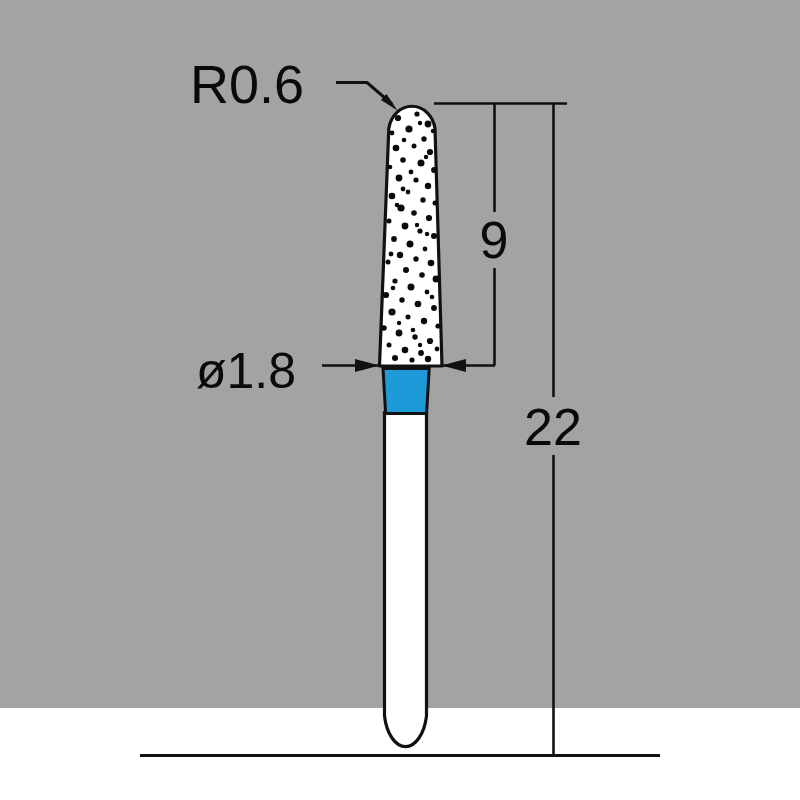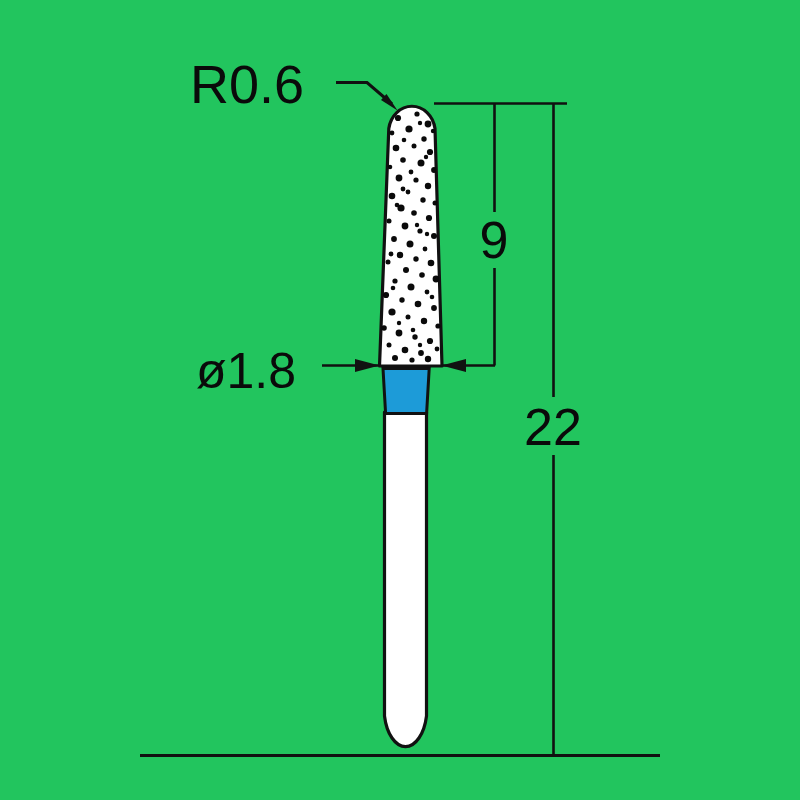--- a/index.html
+++ b/index.html
@@ -11,22 +11,22 @@
   body {
     width: 800px;
     height: 800px;
     overflow: hidden;
     font-family: "Liberation Sans", sans-serif;
     color: #000000;
   }
   #drawing-root {
     position: relative;
     width: 800px;
-    height: 800px;
-    background: #22c55e;
+    height: 708px;
+    background: #a3a3a3;
   }
   svg.drawing-canvas {
     position: absolute;
     top: 0;
     left: 0;
     width: 800px;
     height: 800px;
     display: block;
   }
   .dim-text {

